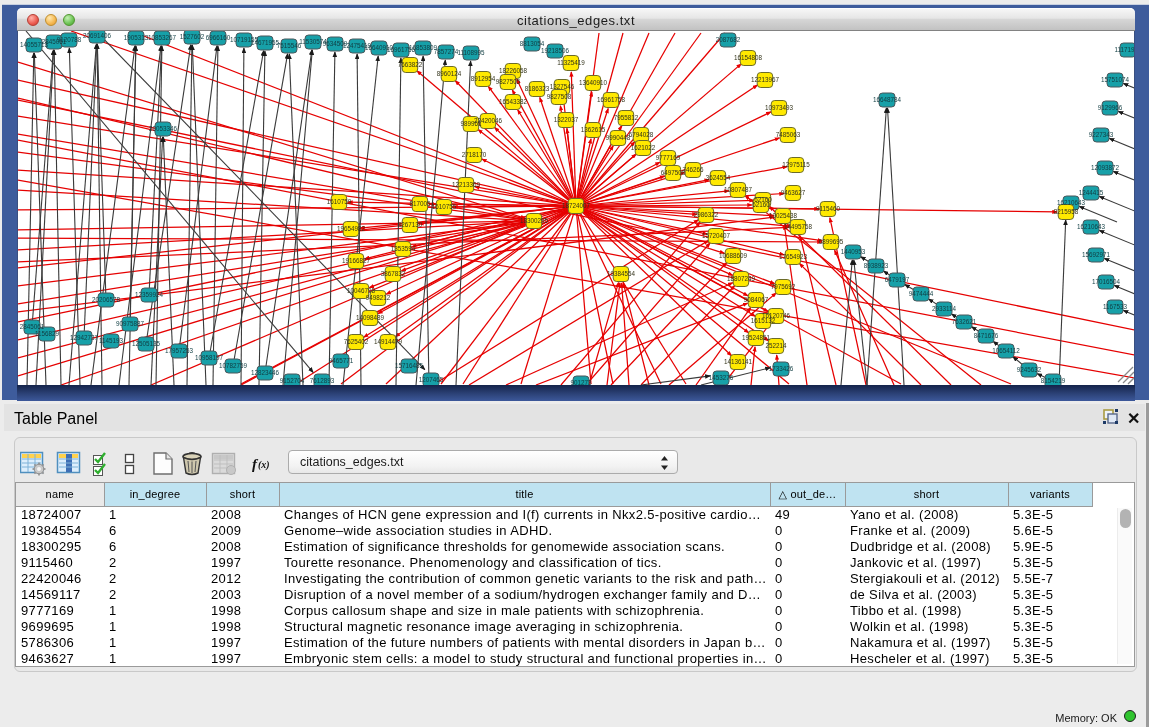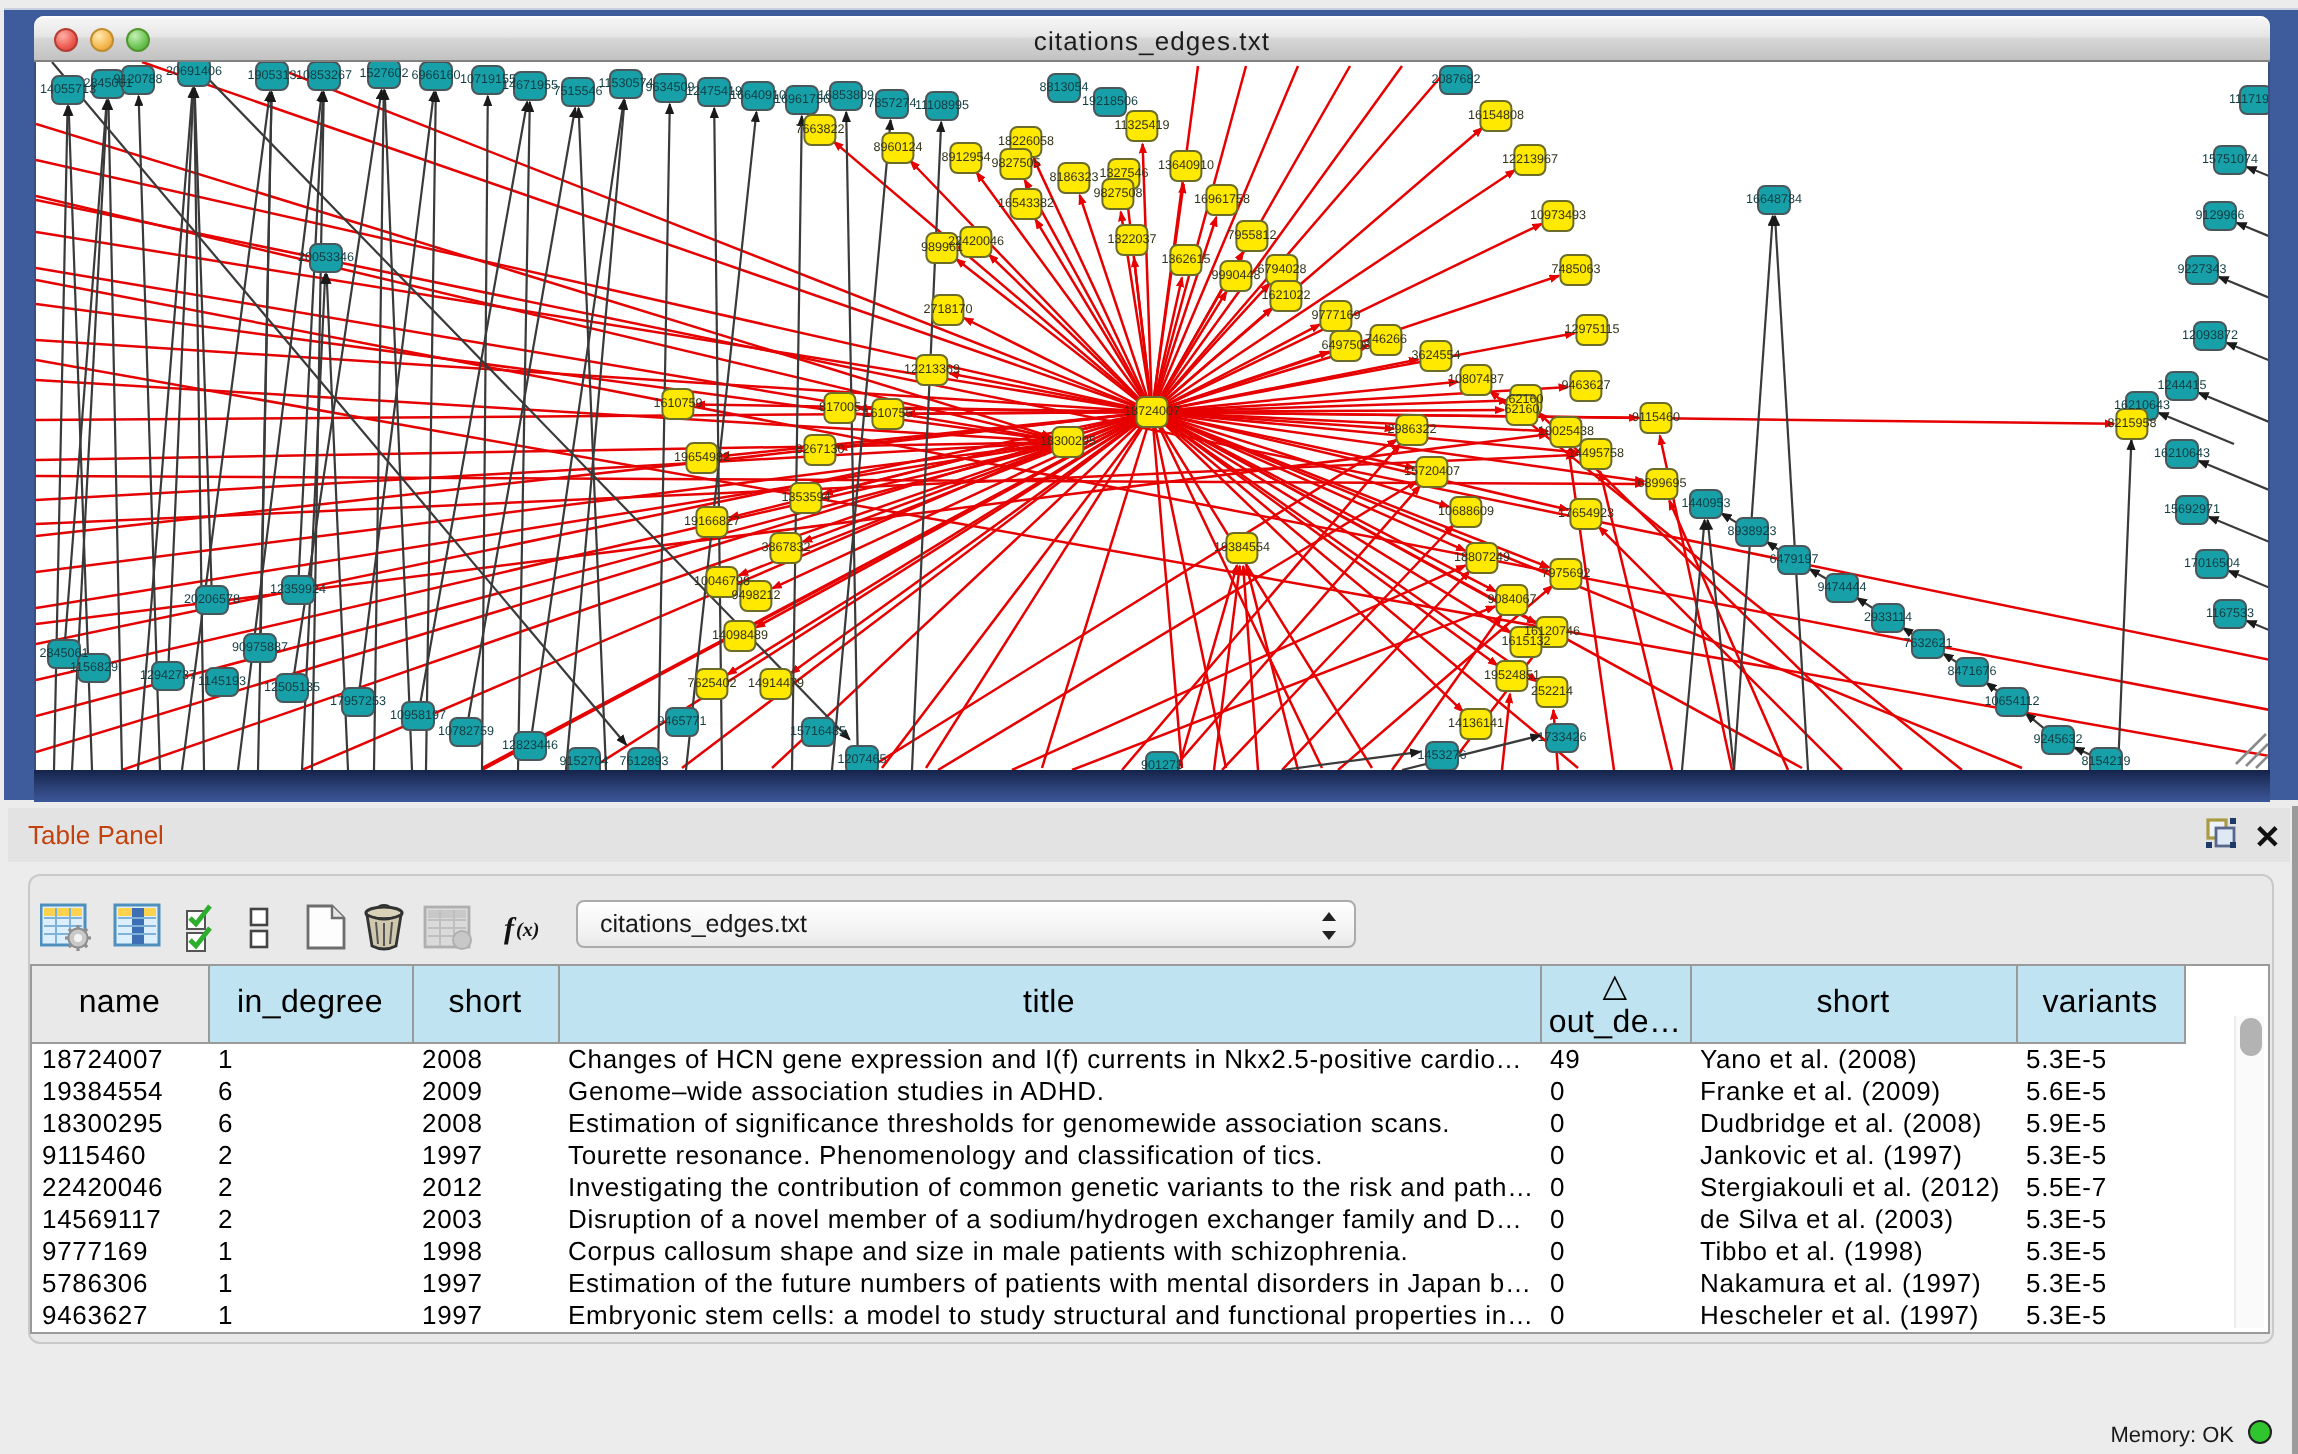--- a/index.html
+++ b/index.html
@@ -17,32 +17,32 @@
 #tlg{left:45.5px;background:radial-gradient(circle at 35% 30%,#c4f0b4,#6cc353 60%,#4a9e36);border:.5px solid #51962e}
 #ttext{position:absolute;left:0;right:0;top:4.5px;text-align:center;
  font-size:13px;letter-spacing:0.55px;color:#1c1c1c}
 #canvas{position:absolute;left:0;top:23px;width:1118px;height:354px;background:#fff;overflow:hidden;border-left:1px solid #3a4f80;border-right:1px solid #3a4f80}
 #tabs div:last-child{padding:2px 17px 0 17px}
 #winshadow{position:absolute;left:17px;top:385px;width:1118px;height:16px;
  background:linear-gradient(#14234a,#2c4277 55%,#3c589a)}
 
 #bottom{position:absolute;left:0;top:403px;width:1149px;height:324px;background:#ececec}
 #bp-title{position:absolute;left:4px;top:1px;width:1141px;height:27px;background:#e3e3e3}
-#bp-title span{position:absolute;left:10px;top:6px;font-size:13px;color:#c2410c}
+#bp-title span{position:absolute;left:10px;top:6px;font-size:16px;color:#000000}
 #bp-x{position:absolute;left:1123px;top:5px;font-size:16px;font-weight:bold;color:#111}
 #inner{position:absolute;left:14px;top:34px;width:1123px;height:235px;
  background:#e9e9e9;border:1px solid #c9c9c9;border-radius:6px}
 #combo{position:absolute;left:288px;top:47px;width:390px;height:24px;border:1px solid #ababab;
  border-radius:4px;background:linear-gradient(#fff,#f2f2f2 70%,#e8e8e8);font-size:12.5px;color:#1a1a1a}
 #combo span{position:absolute;left:11px;top:4px}
 #tablewrap{position:absolute;left:15px;top:79px;width:1120px;height:185px;background:#fff;
  border:1px solid #9a9a9a;border-radius:0;overflow:hidden}
 table{border-collapse:collapse;table-layout:fixed;width:1120px;font-size:13px;color:#000;letter-spacing:0.35px}
 thead td{background:#bfe3f1;border-right:1px solid #9a9a9a;border-bottom:1px solid #9a9a9a;
- text-align:center;height:23px;padding:0;font-size:16px;letter-spacing:0.2px}
+ text-align:center;height:23px;padding:0;font-size:11px;letter-spacing:0.2px}
 thead td:first-child{background:#e9e9e9}
 tbody td{height:16px;padding:0 0 0 5px;white-space:nowrap;overflow:hidden;text-overflow:ellipsis;font-size:13px}
 #vsb{position:absolute;right:2px;top:25px;width:15px;height:156px;background:#fafafa;
  border-left:1px solid #ececec}
 #vsb div{position:absolute;left:2px;top:1px;width:11px;height:19px;border-radius:6px;background:#b3b3b3}
 #tabs{position:absolute;left:427px;top:271px;height:21px;display:flex;
  border:1px solid #b0b0b0;border-radius:5px;overflow:hidden;background:linear-gradient(#fff,#f1f1f1)}
 #tabs div{font-size:12.5px;padding:2px 14px 0 14px;color:#1a1a1a}
 #tabs .sel{background:linear-gradient(#7a7a7a,#666);color:#f2f2f2}
 #tabs .sep{width:1px;padding:0;background:#c4c4c4}
@@ -718,20 +718,30 @@
             <td style="width:88px">9777169</td>
             <td style="width:102px">1</td>
             <td style="width:73px">1998</td>
             <td style="width:491px">Corpus callosum shape and size in male patients with schizophrenia.</td>
             <td style="width:75px">0</td>
             <td style="width:163px">Tibbo et al. (1998)</td>
             <td style="width:84px">5.3E-5</td>
             <td></td>
           </tr>
 <tr>
+            <td style="width:88px">9699695</td>
+            <td style="width:102px">1</td>
+            <td style="width:73px">1998</td>
+            <td style="width:491px">Structural magnetic resonance image averaging in schizophrenia.</td>
+            <td style="width:75px">0</td>
+            <td style="width:163px">Wolkin et al. (1998)</td>
+            <td style="width:84px">5.3E-5</td>
+            <td></td>
+          </tr>
+<tr>
             <td style="width:88px">5786306</td>
             <td style="width:102px">1</td>
             <td style="width:73px">1997</td>
             <td style="width:491px">Estimation of the future numbers of patients with mental disorders in Japan base…</td>
             <td style="width:75px">0</td>
             <td style="width:163px">Nakamura et al. (1997)</td>
             <td style="width:84px">5.3E-5</td>
             <td></td>
           </tr>
 <tr>

